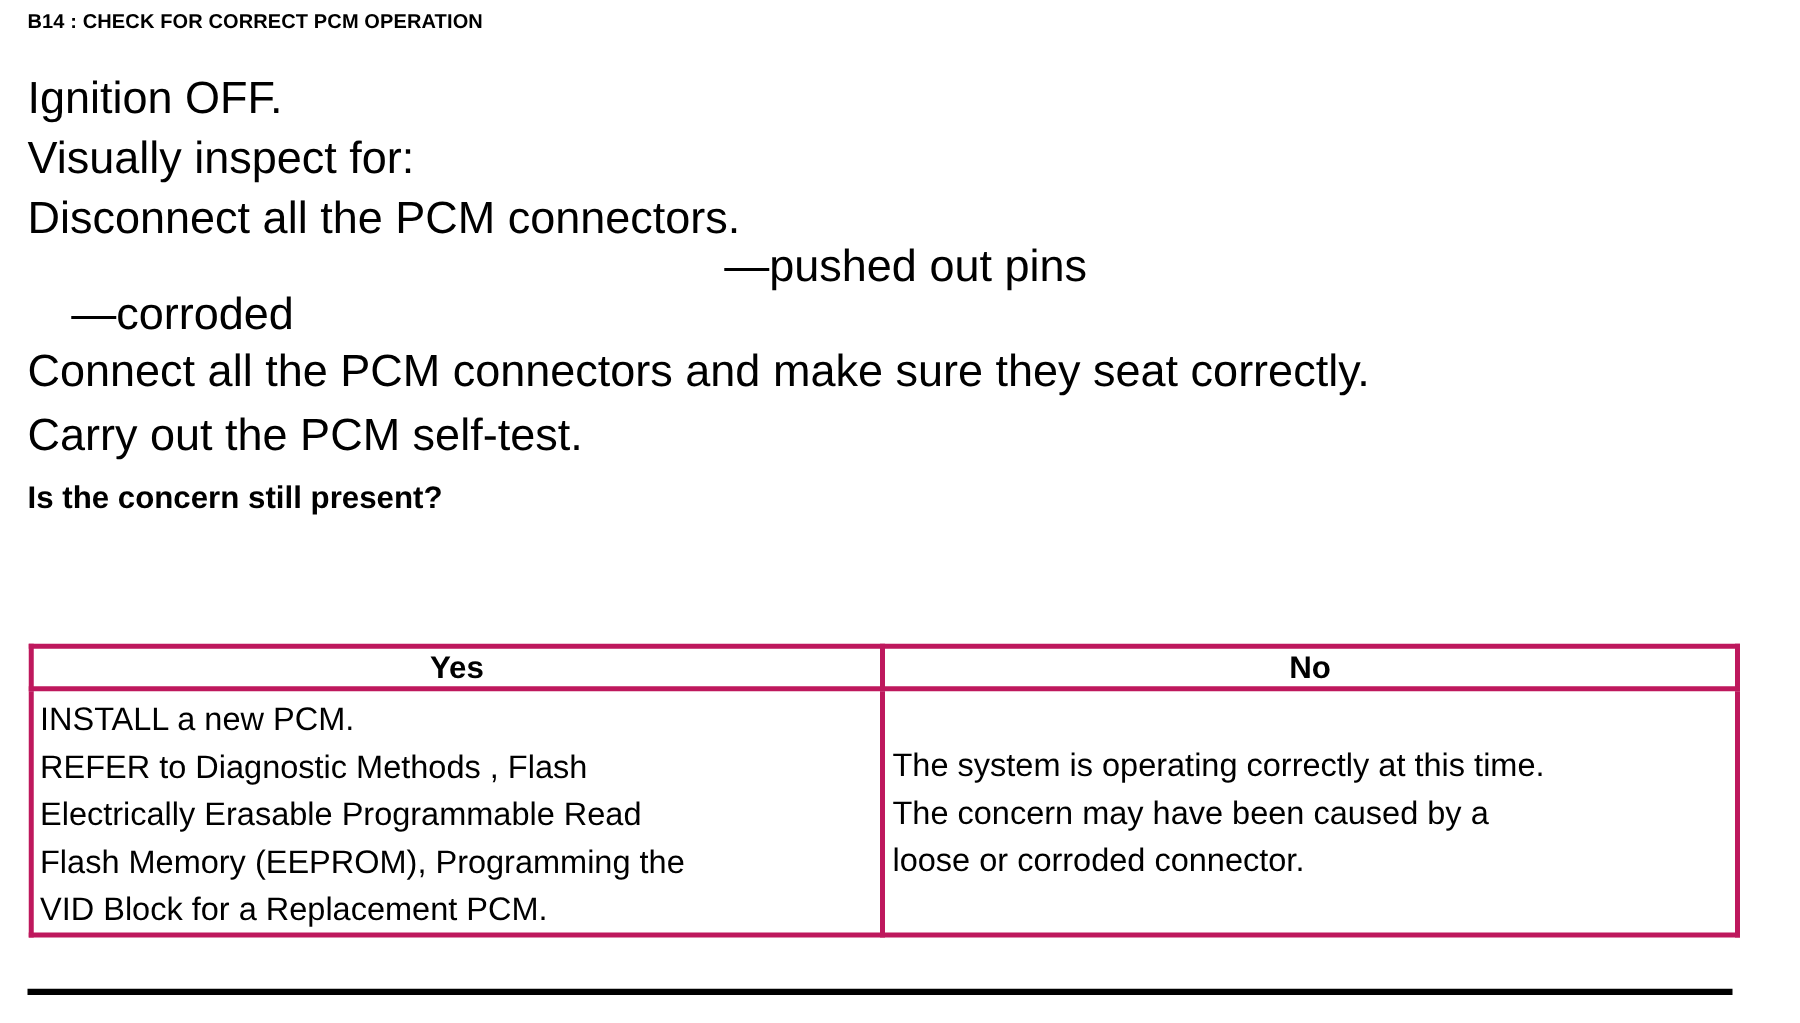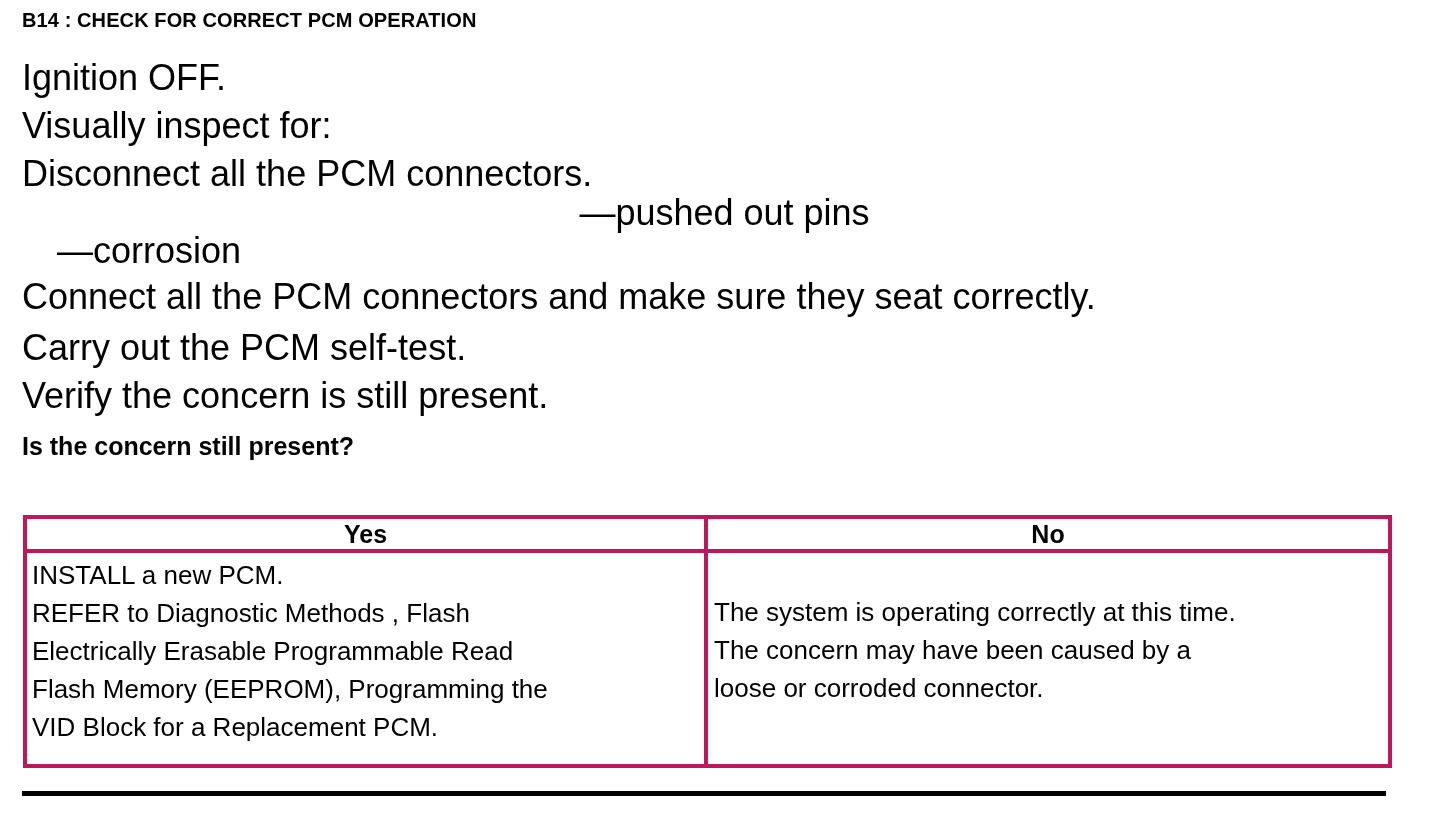--- a/index.html
+++ b/index.html
@@ -21,21 +21,21 @@
   .page {
     position: absolute;
     inset: 0;
   }
 
   
   .step-heading {
     position: absolute;
     left: 22px;
     top: 9px;
-    font-size: 20px;
+    font-size: 16px;
     font-weight: bold;
     letter-spacing: 0.1px;
     white-space: nowrap;
     line-height: 1.15;
   }
 
   
   .instructions {
     position: absolute;
     left: 22px;
@@ -92,21 +92,21 @@
     border-bottom-width: 4px;
   }
   .decision-table td {
     height: 186px;
     font-size: 26px;
     font-weight: normal;
     text-align: left;
     vertical-align: middle;
   }
   .cell-lines {
-    padding: 0 4px 18px 5px;
+    padding: 0 4px 0 5px;
   }
   .cell-line {
     line-height: 38px;
     white-space: nowrap;
   }
   td.yes-cell .cell-lines {
     
     position: relative;
     top: 0;
   }
@@ -139,24 +139,23 @@
 
 <div class="page">
 
   <div class="step-heading">B14 : CHECK FOR CORRECT PCM OPERATION</div>
 
   <div class="instructions">
     <div class="instr-line">Ignition OFF.</div>
     <div class="instr-line">Visually inspect for:</div>
     <div class="instr-line">Disconnect all the PCM connectors.</div>
     <div class="instr-line sub first-sub">—pushed out pins</div>
-    <div class="instr-line sub">—corrosion</div>
+    <div class="instr-line sub">—corroded</div>
     <div class="instr-line after-subs">Connect all the PCM connectors and make sure they seat correctly.</div>
     <div class="instr-line">Carry out the PCM self-test.</div>
-    <div class="instr-line">Verify the concern is still present.</div>
     <div class="instr-line question">Is the concern still present?</div>
   </div>
 
   <table class="decision-table">
     <colgroup>
       <col class="col-yes">
       <col class="col-no">
     </colgroup>
     <thead>
       <tr>

